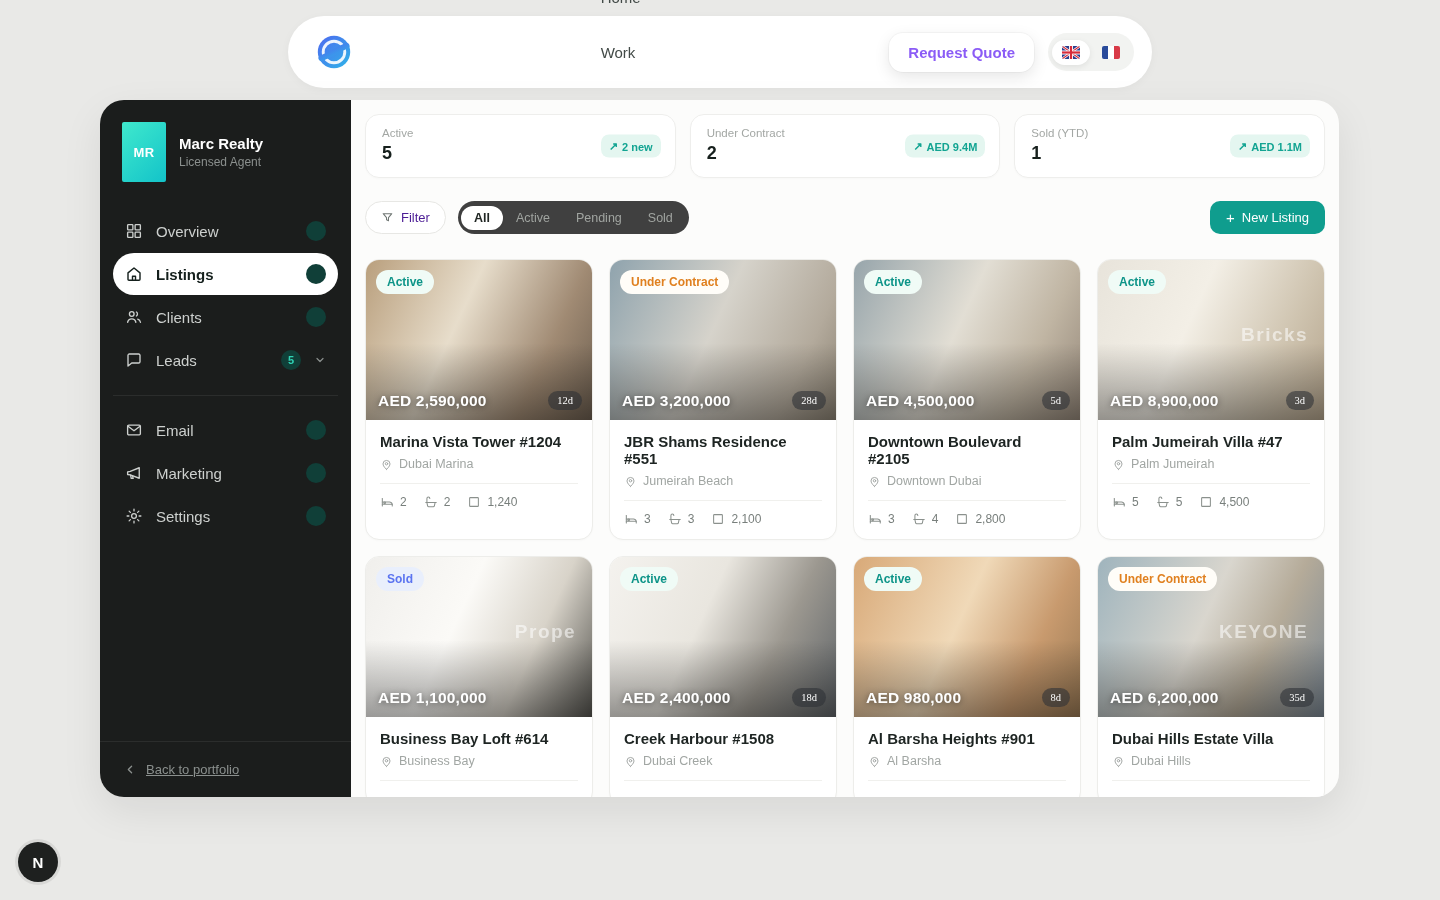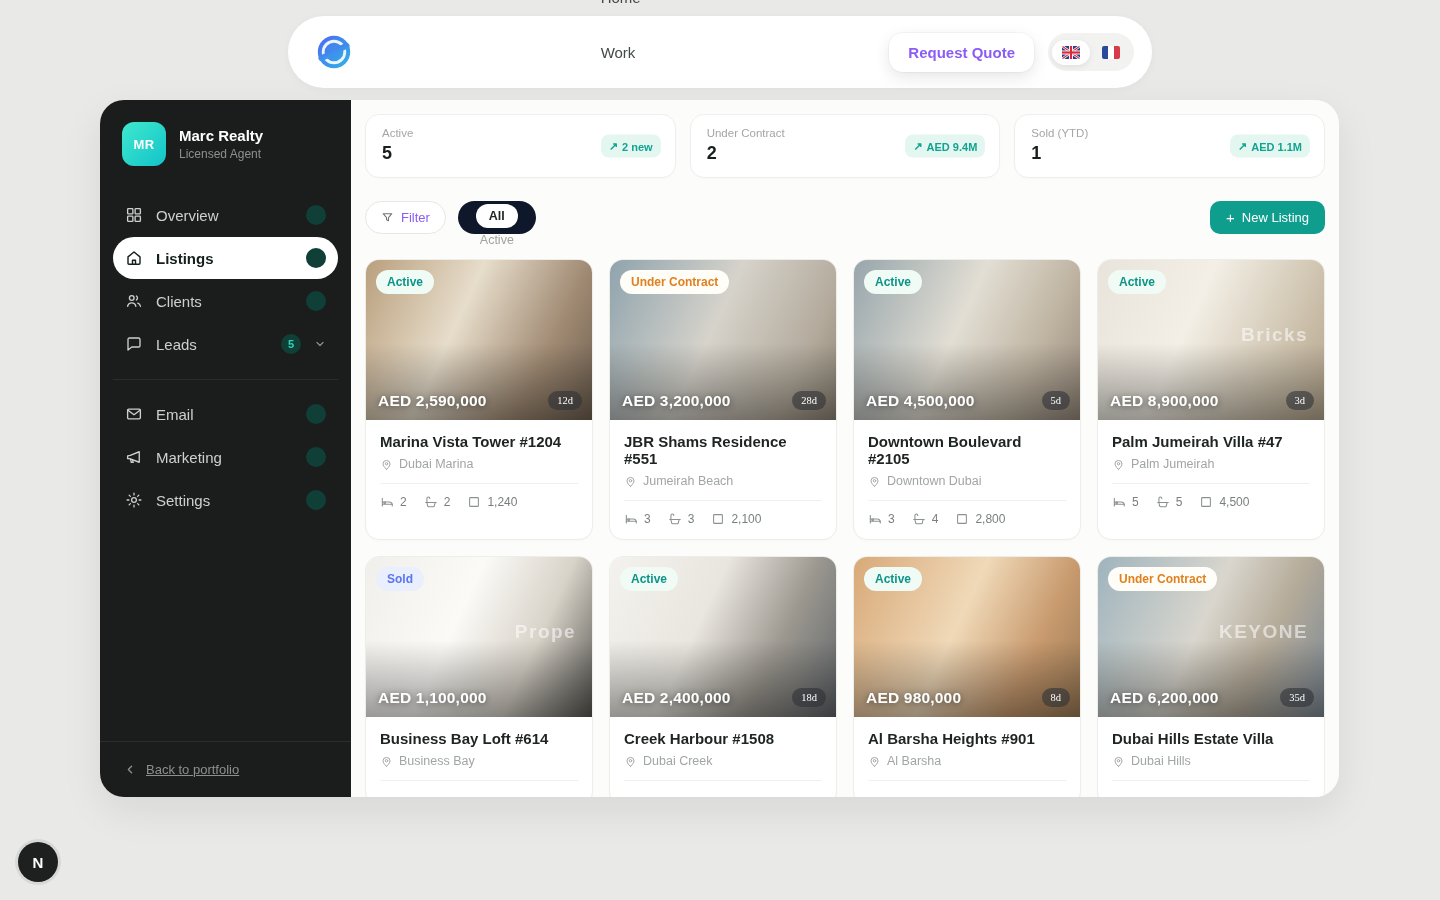--- a/index.html
+++ b/index.html
@@ -36,21 +36,21 @@
   .lang svg{width:18px;height:13px;border-radius:2px;}
 
   
   .shell{position:absolute;left:100px;top:100px;width:1239px;height:697px;display:flex;
     border-radius:24px;box-shadow:0 14px 40px rgba(0,0,0,.08);}
 
   
   .sidebar{width:251px;background:var(--sidebar-bg);border-radius:24px 0 0 24px;display:flex;
     flex-direction:column;color:#cdd0ce;}
   .profile{display:flex;align-items:center;gap:13px;padding:22px 22px 0 22px;}
-  .avatar{width:44px;height:44px;border-radius:12px;background:linear-gradient(135deg,#3fe9cd 0%,#13c3c9 100%);
+  .avatar{width:44px;height:60px;border-radius:2px;background:linear-gradient(135deg,#3fe9cd 0%,#13c3c9 100%);
     display:flex;align-items:center;justify-content:center;font-size:13px;font-weight:700;color:#fff;letter-spacing:.3px;}
   .profile-name{font-size:15px;font-weight:700;color:#fff;}
   .profile-role{font-size:12px;color:#8b908e;margin-top:3px;}
   .s-nav{margin-top:28px;padding:0 13px;display:flex;flex-direction:column;}
   .s-item{height:42px;border-radius:21px;display:flex;align-items:center;gap:13px;padding:0 12px;
     font-size:15px;color:#cdd0ce;cursor:pointer;margin-bottom:1px;}
   .s-item.active{background:#fff;color:#15201d;font-weight:700;}
   .s-icon{width:18px;height:18px;flex:none;}
   .s-icon svg{width:18px;height:18px;}
   .s-label{flex:1;}
@@ -70,23 +70,23 @@
   .stat-card{flex:1;position:relative;background:#fff;border:1px solid #eeeeec;border-radius:14px;
     padding:12px 16px 13px;box-shadow:0 1px 2px rgba(0,0,0,.02);}
   .stat-label{font-size:11.5px;color:#a3a7a4;}
   .stat-value{font-size:18px;font-weight:700;color:#17201d;margin-top:4px;}
   .stat-badge{position:absolute;right:14px;top:50%;transform:translateY(-50%);display:flex;align-items:center;
     gap:4px;background:var(--accent-soft);color:var(--accent-text);font-size:11px;font-weight:700;
     padding:5px 8px;border-radius:8px;}
 
   .filter-row{margin-top:23px;display:flex;align-items:center;gap:12px;}
   .filter-btn{display:flex;align-items:center;gap:7px;background:#fff;border:1px solid #e7e7e4;
-    border-radius:17px;height:33px;padding:0 15px;font-family:inherit;font-size:13px;color:#8b5cf6;cursor:pointer;}
+    border-radius:17px;height:33px;padding:0 15px;font-family:inherit;font-size:13px;color:#4c1d95;cursor:pointer;}
   .filter-btn svg{width:13px;height:13px;color:#6f7673;}
-  .segmented{display:flex;align-items:center;background:#0f172a;border-radius:17px;padding:3px;height:33px;flex-direction:column;}
+  .segmented{display:flex;align-items:center;background:#404040;border-radius:17px;padding:3px;height:33px;}
   .tab{border:none;background:transparent;font-family:inherit;font-size:12.5px;color:#a0a4a0;
     padding:5px 13px;border-radius:14px;cursor:pointer;}
   .tab.active{background:#fff;color:#202623;font-weight:700;box-shadow:0 1px 3px rgba(0,0,0,.07);}
   .new-listing-btn{margin-left:auto;display:flex;align-items:center;gap:7px;background:var(--accent);color:#fff;
     border:none;border-radius:10px;padding:0 16px;height:33px;font-family:inherit;font-size:13px;cursor:pointer;}
   .plus-glyph{font-size:15px;line-height:1;}
 
   .grid{margin-top:25px;display:grid;grid-template-columns:repeat(4,1fr);gap:16px;}
   .card{background:#fff;border:1px solid var(--card-border);border-radius:14px;overflow:hidden;cursor:pointer;
     box-shadow:0 1px 2px rgba(0,0,0,.02);}

